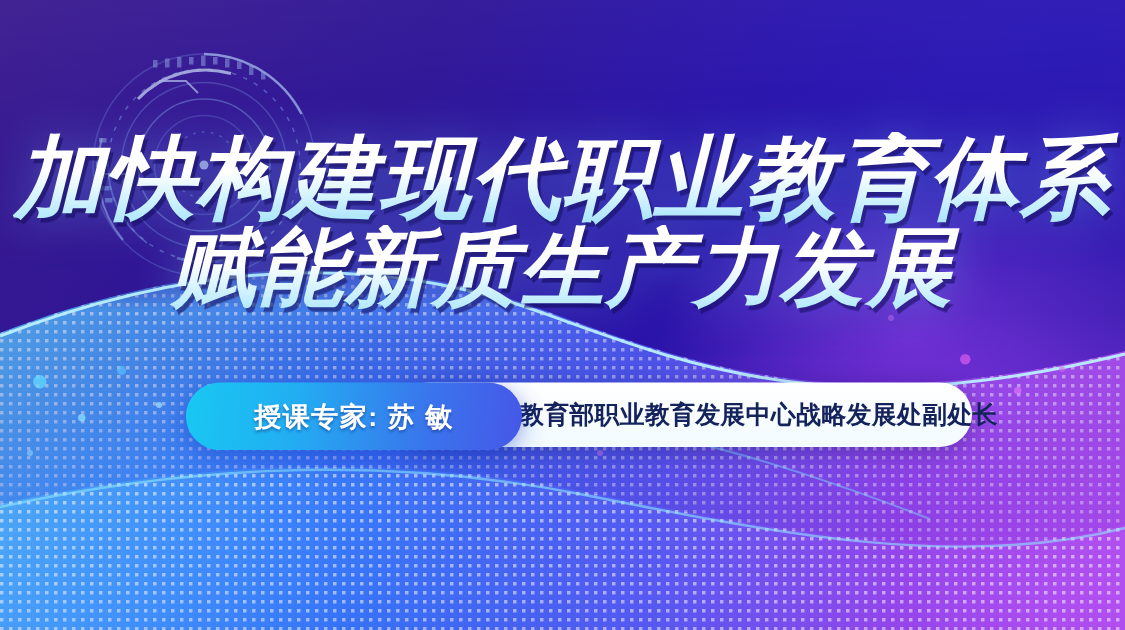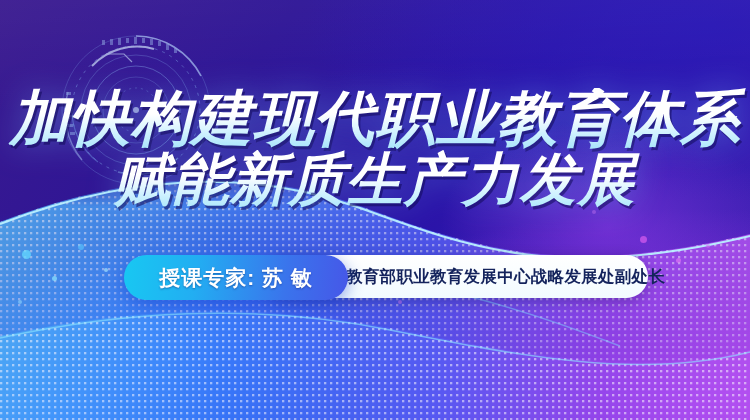--- a/index.html
+++ b/index.html
@@ -94,21 +94,21 @@
   .speaker-pill{
     position:relative;z-index:2;
     height:45px;min-width:224px;
     border-radius:23px;
     background:linear-gradient(97deg,#18c8f2 0%,#22aef2 32%,#3a74ec 72%,#4657e8 100%);
     display:flex;align-items:center;justify-content:center;
     padding:0 26px;
     box-shadow:0 4px 16px rgba(20,60,200,.45);
   }
   .speaker-name{
-    font-size:21px;font-weight:700;color:#fff;
+    font-size:18px;font-weight:700;color:#fff;
     letter-spacing:1px;white-space:nowrap;
     text-shadow:0 1px 2px rgba(10,30,110,.45);
   }
 </style>
 </head>
 <body>
 
 <div class="stage">
 
   <div class="bg-diag"></div>

